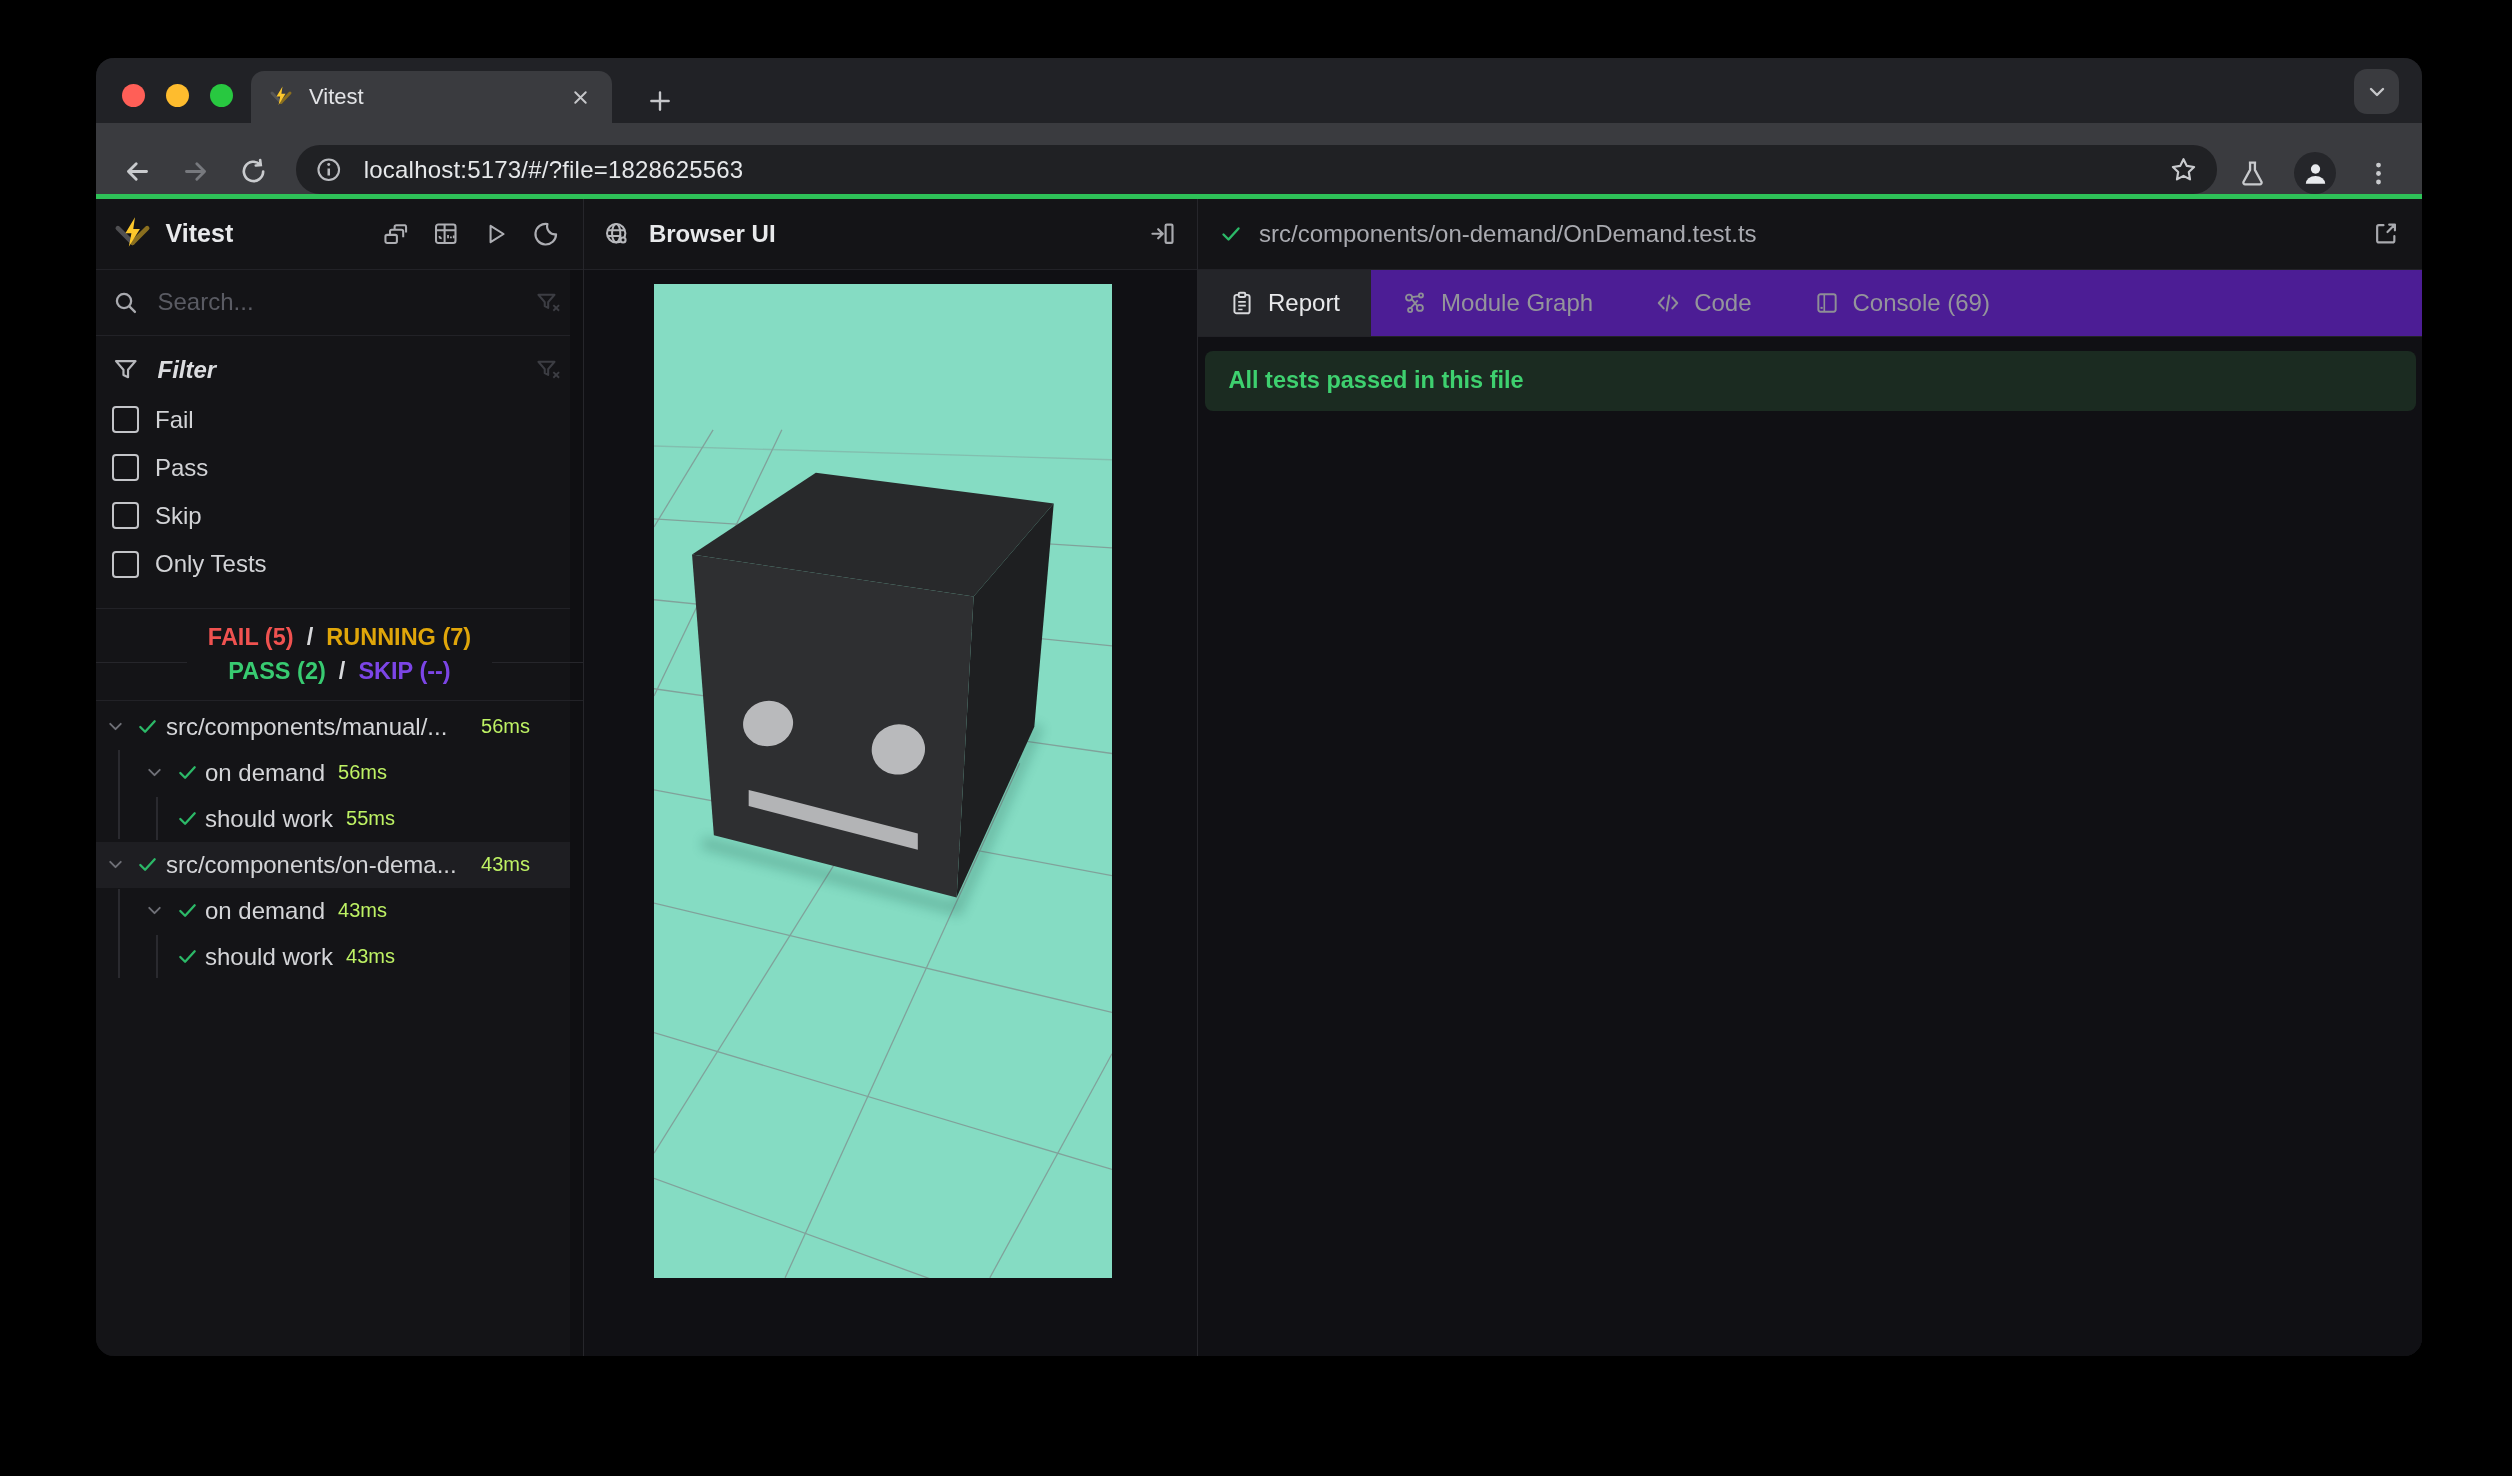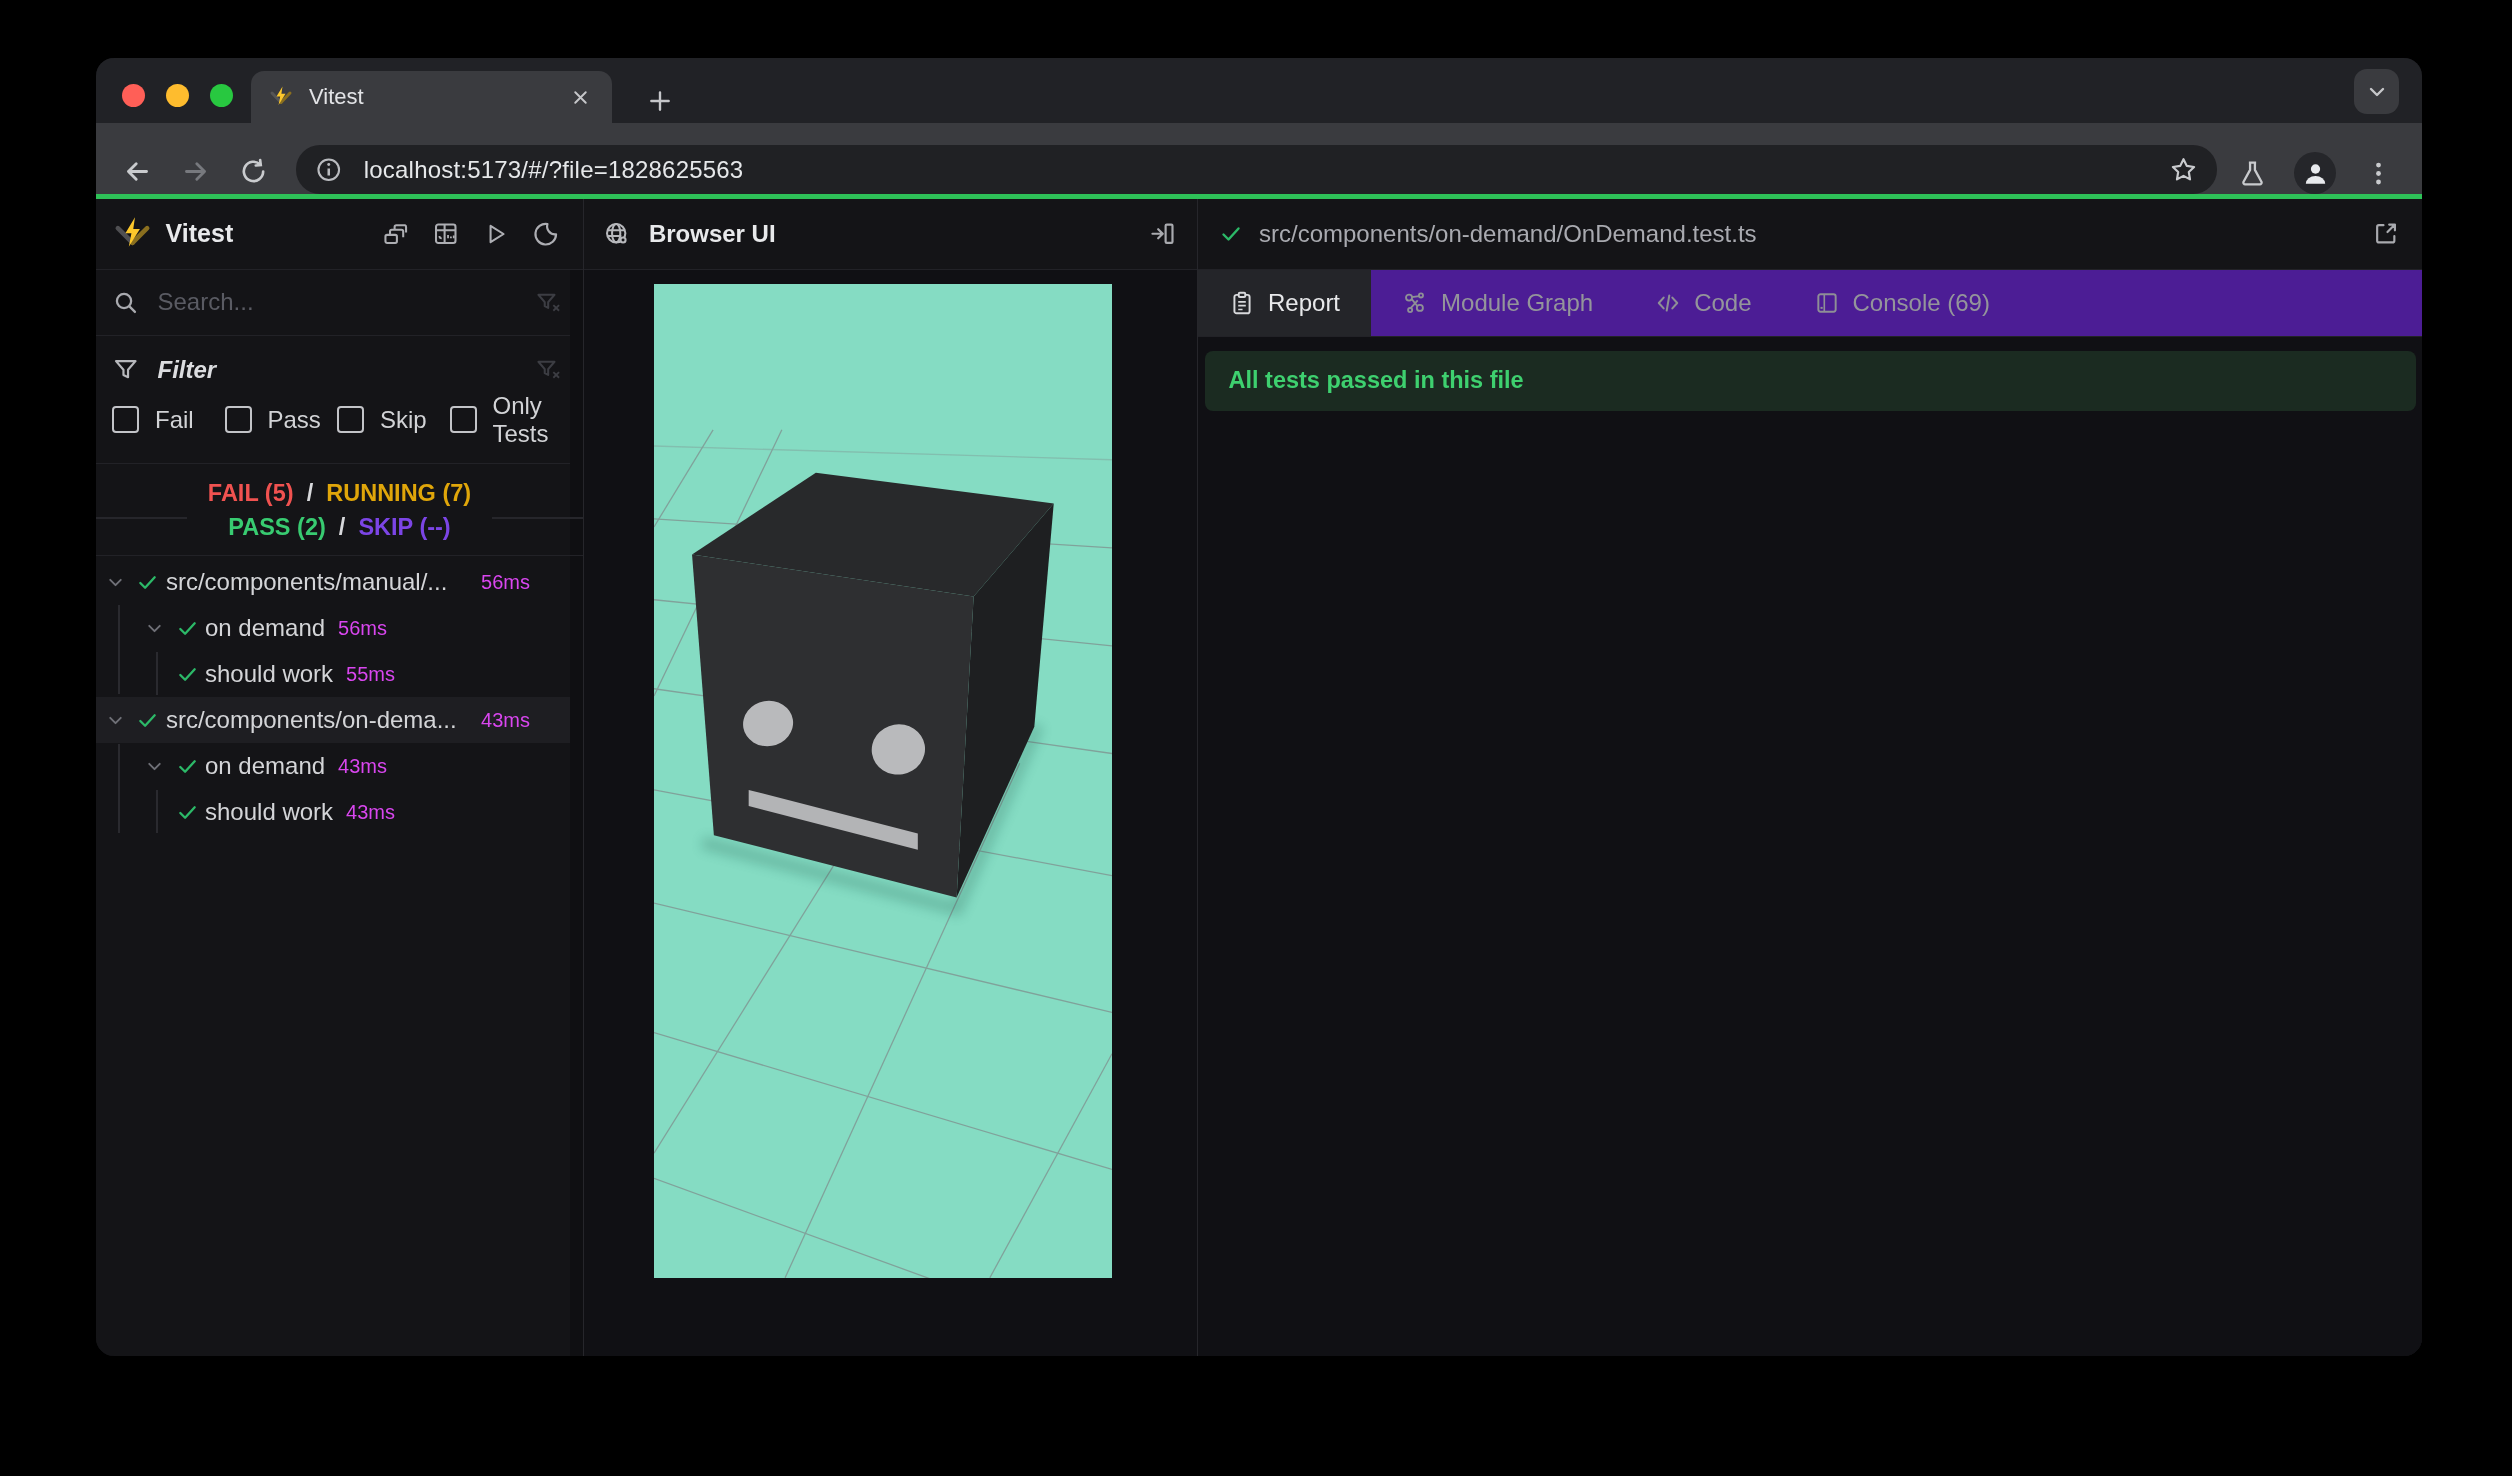--- a/index.html
+++ b/index.html
@@ -48,37 +48,37 @@
   .side-icons{display:flex;align-items:center;gap:18px;color:#adaeb3;}
   .sic{width:32px;height:32px;display:flex;align-items:center;justify-content:center;}
   .search-row{height:66px;display:flex;align-items:center;padding:0 21px 0 16px;box-sizing:border-box;flex:0 0 auto;}
   .search-row .mag{color:#a9aaaf;margin-right:18px;display:flex;}
   .search-input{flex:1;font-size:24px;color:#5a5b63;}
   .fx-dim{color:#3c3d43;display:flex;}
   .filter-block{padding:11.3px 21px 21px 16px;flex:0 0 auto;}
   .filter-title-row{height:45px;display:flex;align-items:center;font-style:italic;}
   .filter-title-row .fun{color:#b7b8bc;margin-right:18px;display:flex;}
   .filter-title{font-size:24px;font-weight:bold;color:#dcdde0;flex:1;}
-  .chk-grid{display:grid;grid-template-columns:1fr 1fr 1fr 1fr;row-gap:3.2px;margin-top:4.9px;}
+  .chk-grid{display:grid;grid-template-columns:1fr;row-gap:3.2px;margin-top:4.9px;}
   .chk{display:flex;align-items:center;height:45px;}
   .chk .box{width:23px;height:23px;border:2.4px solid #c3c4c8;border-radius:4px;margin-right:16px;flex:0 0 auto;}
   .chk .lbl{font-size:24px;color:#d2d3d6;}
   .status-block{height:91px;position:relative;border-bottom:1.6px solid #222227;border-top:1.6px solid #222227;
                 display:flex;align-items:center;justify-content:center;flex:0 0 auto;}
   .status-block::before{content:"";position:absolute;left:0;right:0;top:53px;height:1.6px;background:#26262b;}
   .status-chip{position:relative;background:#141417;padding:1.6px 21px;text-align:center;font-weight:bold;font-size:23.5px;line-height:34px;}
   .st-red{color:#f05250}.st-amber{color:#e0a60a}.st-green{color:#38cb71}.st-purple{color:#7c45e6}.st-sep{color:#d8d9dc;font-weight:bold;}
   .tree{flex:1;position:relative;padding-top:3.2px;overflow:hidden;}
   .t-row{height:46px;display:flex;align-items:center;box-sizing:border-box;padding-right:40px;margin-right:13px;}
   .t-row.selected{background:#1e1e22;}
   .t-row .chev{width:29px;display:flex;justify-content:center;color:#6f7077;flex:0 0 auto;}
   .t-row .chev.hidden-c{visibility:hidden;}
   .t-row .tick{width:36px;display:flex;justify-content:center;color:#2cb968;flex:0 0 auto;}
   .t-row .t-label{font-size:24px;color:#d4d5d8;white-space:nowrap;}
-  .t-row .dur{font-size:20px;color:#d946ef;}
+  .t-row .dur{font-size:20px;color:#bef264;}
   .t-row.file{padding-left:4.9px;}
   .t-row.file .dur{margin-left:auto;}
   .t-row.child{padding-left:44px;}
   .t-row.child .dur{margin-left:13px;}
   .guide{position:absolute;width:1.6px;background:#2a2a2f;}
   
   .middle{width:613px;flex:0 0 auto;display:flex;flex-direction:column;}
   .mid-header{height:71px;display:flex;align-items:center;padding:0 21px 0 19.4px;box-sizing:border-box;flex:0 0 auto;}
   .mid-header .globe{color:#b7b8bc;margin-right:18px;display:flex;}
   .mid-title{font-size:24px;font-weight:bold;color:#e8e9eb;flex:1;}

